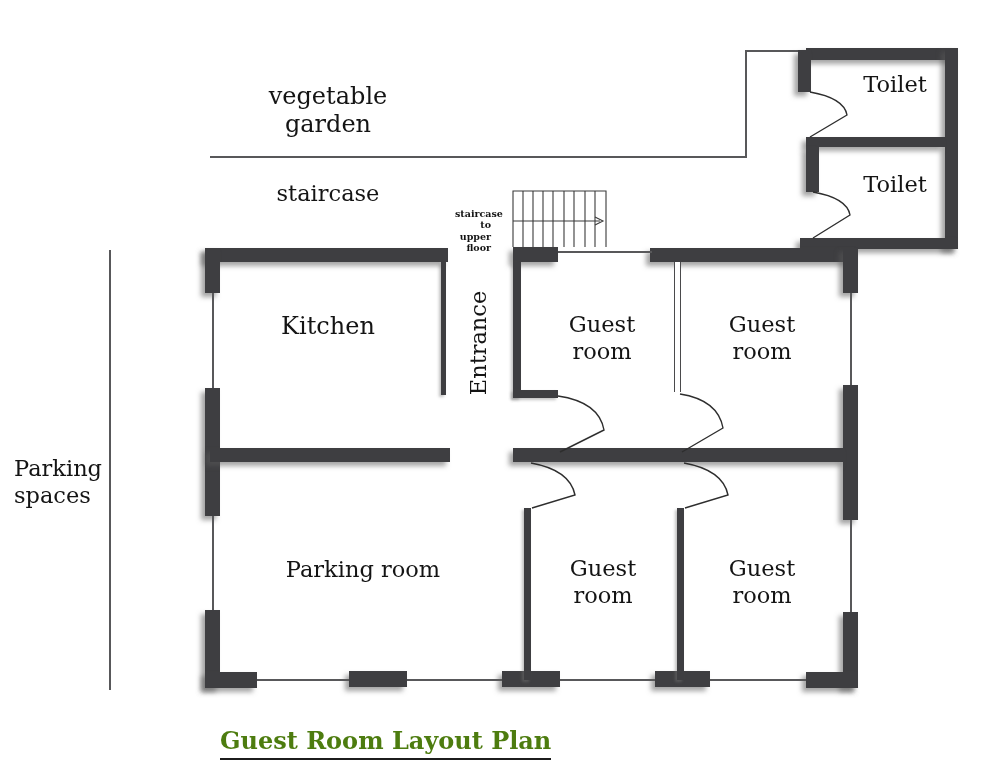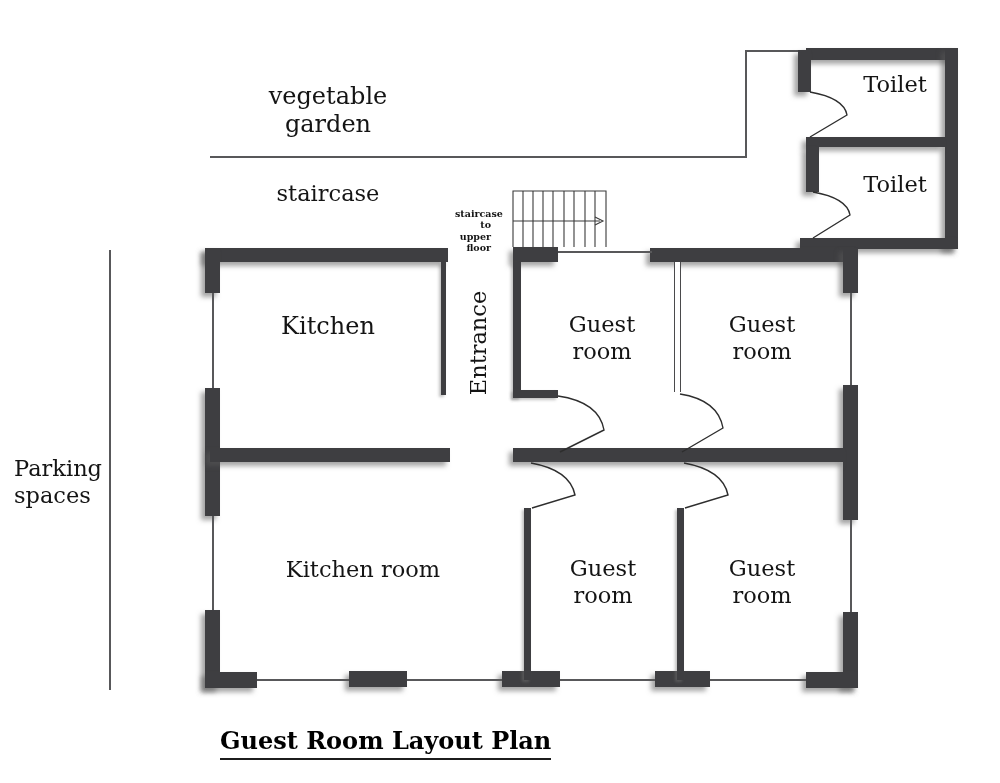--- a/index.html
+++ b/index.html
@@ -14,21 +14,21 @@
   .tl{position:absolute;background:#58585a;box-shadow:none;}
   
   .dbl{position:absolute;background:#ffffff;border-left:1.5px solid #4a4a4c;border-right:1.5px solid #4a4a4c;}
   .lbl{position:absolute;white-space:pre-line;text-align:center;line-height:1.18;
        font-size:22.5px;color:#141414;transform:translate(-50%,-50%);}
   .lbl.left{transform:none;text-align:left;}
   .rot{transform:translate(-50%,-50%) rotate(-90deg);}
   .tiny{font-size:9.5px;font-weight:bold;line-height:1.2;text-align:right;
         transform:none;white-space:pre-line;}
   .title{position:absolute;left:220px;top:726px;font-size:24px;font-weight:bold;
-         color:#000000;border-bottom:2.5px solid #1c1c1c;padding-bottom:3px;}
+         color:#4d7c0f;border-bottom:2.5px solid #1c1c1c;padding-bottom:3px;}
   svg.overlay{position:absolute;left:0;top:0;pointer-events:none;}
 </style>
 </head>
 <body>
 
 <div class="plan">
 
   <div class="tl" style="left:210px;top:156px;width:536px;height:2px;"></div>
   <div class="tl" style="left:745px;top:50px;width:2px;height:108px;"></div>
   <div class="tl" style="left:746px;top:50px;width:56px;height:2px;"></div>
@@ -106,21 +106,21 @@
 upper floor</div>
   <div class="lbl left" style="left:14px;top:455px;text-align:left;">Parking
 spaces</div>
 
   <div class="lbl" style="left:328px;top:326px;font-size:24px;">Kitchen</div>
   <div class="lbl rot" style="left:478px;top:343px;">Entrance</div>
   <div class="lbl" style="left:602px;top:338px;">Guest
 room</div>
   <div class="lbl" style="left:762px;top:338px;">Guest
 room</div>
-  <div class="lbl" style="left:363px;top:569px;">Kitchen room</div>
+  <div class="lbl" style="left:363px;top:569px;">Parking room</div>
   <div class="lbl" style="left:603px;top:582px;">Guest
 room</div>
   <div class="lbl" style="left:762px;top:582px;">Guest
 room</div>
   <div class="lbl" style="left:895px;top:84px;">Toilet</div>
   <div class="lbl" style="left:895px;top:184px;">Toilet</div>
 
   <div class="title">Guest Room Layout Plan</div>
 </div>
 

